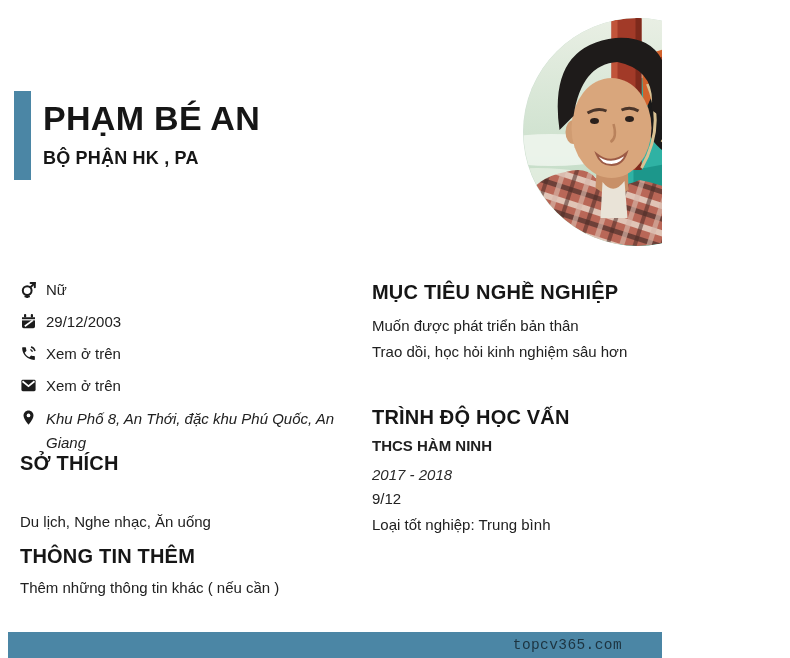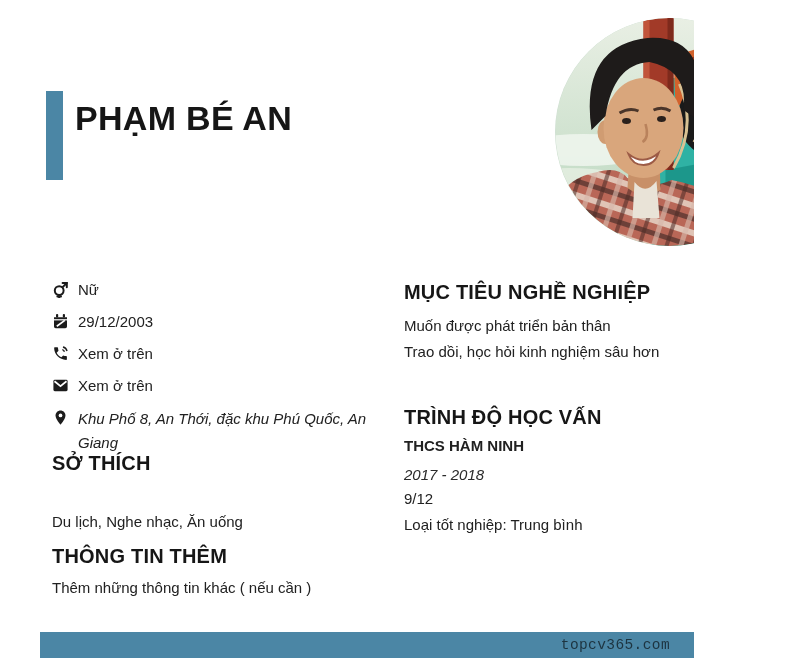--- a/index.html
+++ b/index.html
@@ -5,21 +5,21 @@
   :root{
     --accent:#4b86a5;
     --heading-text:#161616;
     --body-text:#212121;
     --footer-text:#1d3440;
   }
   *{margin:0;padding:0;box-sizing:border-box;}
   html,body{background:#fff;}
   .page{
     position:relative;width:662px;height:658px;background:#ffffff;overflow:hidden;
-    font-family:"Liberation Sans","DejaVu Sans",sans-serif;color:var(--body-text);margin-left:32px;
+    font-family:"Liberation Sans","DejaVu Sans",sans-serif;color:var(--body-text);
   }
   
   .accent-bar{position:absolute;left:14px;top:91px;width:17px;height:89px;background:var(--accent);}
   .name{
     position:absolute;left:43px;top:97px;font-size:34px;font-weight:700;
     color:var(--heading-text);letter-spacing:.3px;line-height:42px;white-space:nowrap;
   }
   .job-title{
     position:absolute;left:43px;top:145px;font-size:18px;font-weight:700;
     color:var(--heading-text);letter-spacing:.2px;line-height:26px;white-space:nowrap;
@@ -41,34 +41,35 @@
     position:absolute;left:20px;font-size:20px;font-weight:700;color:var(--heading-text);
     letter-spacing:.2px;line-height:28px;white-space:nowrap;
   }
   .sec-h.right, .sec-b.right{left:372px;}
   .sec-b{position:absolute;left:20px;font-size:15px;line-height:21px;color:var(--body-text);white-space:nowrap;}
   .sec-b.bold{font-weight:700;}
   .sec-b.italic{font-style:italic;color:#2b2b2b;}
   
   .footer-bar{
     position:absolute;left:8px;right:0;bottom:0;height:26px;background:var(--accent);
-    display:flex;align-items:center;justify-content:flex-end;padding-right:24px;
+    display:flex;align-items:center;justify-content:flex-end;padding-right:40px;
   }
   .watermark{
     font-family:"Liberation Mono","DejaVu Sans Mono",monospace;
     font-size:14.5px;color:var(--footer-text);letter-spacing:.4px;line-height:26px;
   }
 </style>
 </head>
 <body>
 
 <div class="page">
 
   <div class="accent-bar"></div>
   <h1 class="name">PHẠM BÉ AN</h1>
+  <div class="job-title">BỘ PHẬN HK , PA</div>
 
   <div class="photo">
     <svg viewBox="0 0 228 228">
       <defs>
         <clipPath id="pc">
             <circle cx="114" cy="114" r="114"></circle>
           </clipPath>
         <linearGradient id="sea" x1="0" y1="0" x2="0" y2="1">
           <stop offset="0" stop-color="#e9efe4"></stop>
           <stop offset="0.55" stop-color="#cfe2cf"></stop>

